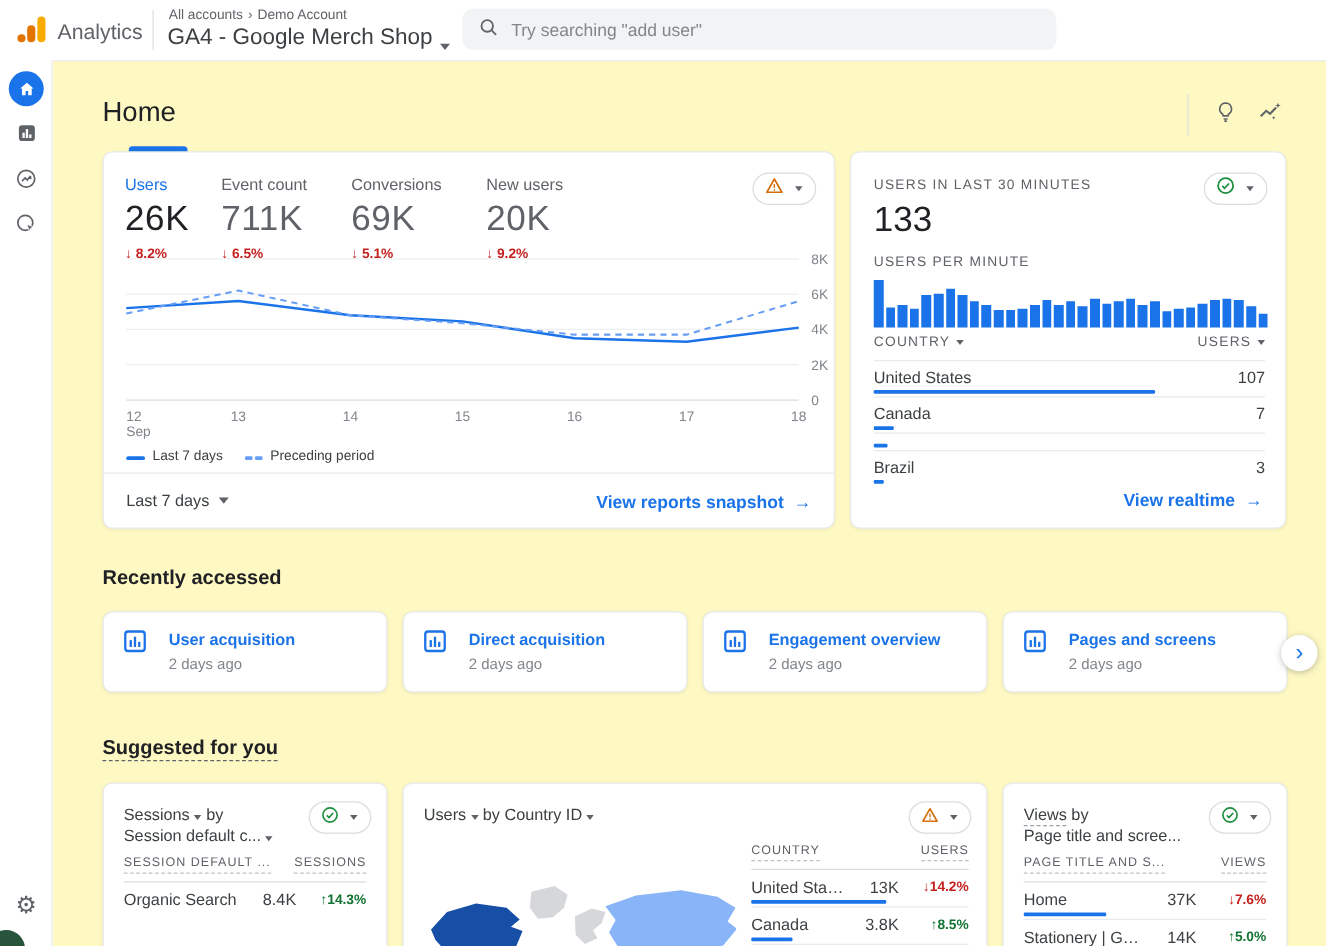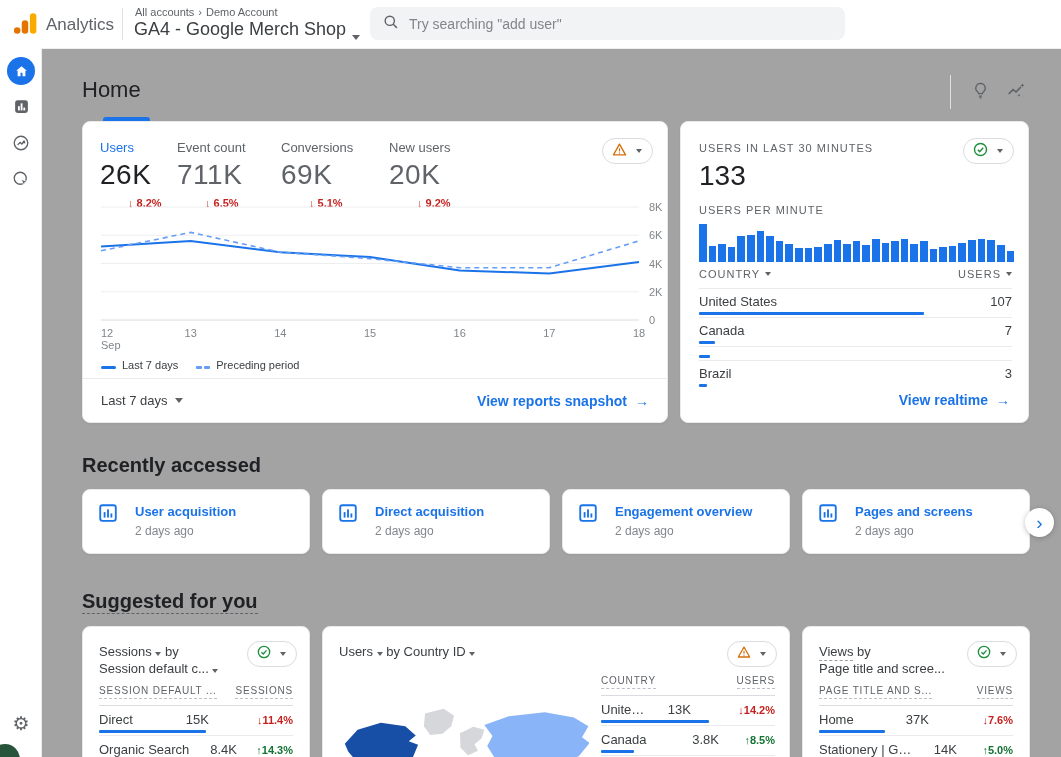--- a/index.html
+++ b/index.html
@@ -18,21 +18,21 @@
   .search { position:absolute; left:370px; top:7px; width:475px; height:33px; background:#f1f3f4; border-radius:8px; display:flex; align-items:center; padding:0 12px; gap:10px;}
   .search input { border:none; outline:none; background:transparent; font-size:14px; color:#202124; width:100%; font-family:"Liberation Sans",sans-serif;}
   .search input::placeholder { color:#80868b; }
 
   
   .sidebar { position:absolute; left:0; top:48px; width:42px; height:709px; background:#fff; border-right:1px solid #e8eaed; z-index:4;}
   .side-ic { position:absolute; left:0; width:42px; display:flex; justify-content:center; cursor:pointer;}
   .home-circle { width:28px; height:28px; border-radius:50%; background:#1a73e8; display:flex; align-items:center; justify-content:center;}
 
   
-  .main { position:absolute; left:42px; top:48px; width:1019px; height:709px; background:#a3a3a3; border-top:1px solid #eceef1;}
+  .main { position:absolute; left:42px; top:48px; width:1019px; height:709px; background:#fef9c3; border-top:1px solid #eceef1;}
   .page-title { position:absolute; left:40px; top:28px; font-size:22px; color:#202124; font-weight:400;}
   .title-icons { position:absolute; right:34px; top:26px; display:flex; align-items:center; gap:16px;}
   .title-icons .vdiv { width:1px; height:34px; background:#e0e0e0; margin-right:4px;}
 
   .card { position:absolute; background:#fff; border:1px solid #e8eaed; border-radius:8px; box-shadow:0 1px 2px rgba(60,64,67,.08);}
 
   
   .ov-card { left:40px; top:72px; width:586px; height:302px; }
   .tab-ind { position:absolute; left:61px; top:68px; width:47px; height:4px; background:#1a73e8; border-radius:3px 3px 0 0; z-index:3;}
   .metrics { position:absolute; left:17px; top:18px; display:flex; }
@@ -65,40 +65,40 @@
   .mbar { flex:1; background:#1a73e8; }
   .rt-table { position:absolute; left:18px; top:146px; width:313px; font-size:13px;}
   .rt-head { display:flex; justify-content:space-between; padding-bottom:8px; }
   .rt-head span { display:flex; align-items:center; gap:5px; cursor:pointer;}
   .rt-row { border-top:1px solid #e8eaed; padding:5px 0 2px 0; }
   .rt-row .line1 { display:flex; justify-content:space-between; color:#3c4043;}
   .name-bar { height:3px; background:#1a73e8; border-radius:1px; margin-top:3px;}
   .rt-link { position:absolute; right:18px; bottom:14px;align-items:flex-end;}
 
   
-  .sec-title { position:absolute; font-size:20px; color:#202124; font-weight:bold;}
+  .sec-title { position:absolute; font-size:16px; color:#202124; font-weight:bold;}
   .recent-card { height:65px; width:228px; top:440px; padding:12px 14px; cursor:pointer;}
   .recent-inner { display:flex; gap:16px; align-items:flex-start;}
   .recent-label { font-size:13px; color:#1a73e8; font-weight:bold; margin-top:2px;}
   .recent-time { font-size:12px; color:#80868b; margin-top:5px;}
   .chev-btn { position:absolute; left:983px; top:459px; width:29px; height:29px; border-radius:50%; background:#fff; box-shadow:0 1px 5px rgba(60,64,67,.35); display:flex; align-items:center; justify-content:center; font-size:19px; color:#1a73e8; cursor:pointer; z-index:6;}
 
   
   .sug-card { top:577px; height:210px; padding:16px; }
   .sug-title { font-size:13px; color:#3c4043; line-height:17px;}
   .dashed-u { border-bottom:1px dashed #9aa0a6; padding-bottom:1px;}
   .col-head { display:flex; justify-content:space-between; margin-top:8px; }
   .col-head span { font-size:10px; letter-spacing:.8px; color:#5f6368; border-bottom:1px dashed #bdc1c6; padding-bottom:2px;}
   .t-row { border-top:1px solid #e8eaed; padding:6px 0 2px 0; font-size:13px;}
   .t-row:first-of-type { border-top:1px solid #dadce0;}
   .t-line { display:flex; align-items:center;}
   .t-name { flex:1; color:#3c4043; white-space:nowrap; overflow:hidden; text-overflow:ellipsis;}
   .t-val { width:42px; text-align:right; color:#3c4043;}
   .t-delta { width:56px; text-align:right; font-size:11px; font-weight:bold;}
-  .delta.down { color:#c5221f;margin-left:28px; } .delta.up { color:#137333; }
+  .delta.down { color:#c5221f; } .delta.up { color:#137333; }
   .delta .arrow { font-weight:bold; }
   .map-wrap { position:absolute; left:16px; top:62px; width:250px; height:150px; }
 
   .chat-bubble { position:absolute; left:-10px; top:744px; width:30px; height:30px; border-radius:50%; background:#28543c; z-index:9;}
 
   .gear { position:absolute; left:0; top:712px; width:42px; display:flex; justify-content:center; font-size:19px; color:#5f6368; cursor:pointer; z-index:6;}
 </style>
 </head>
 <body>
 
@@ -453,28 +453,20 @@
         </span>
         <span class="caret sm"></span>
       </div>
       <div class="col-head">
         <span>SESSION DEFAULT ...</span>
         <span>SESSIONS</span>
       </div>
       <div style="margin-top:6px;">
         <div class="t-row">
           <div class="t-line">
-            <span class="t-name">Direct</span>
-            <span class="t-val">15K</span>
-            <span class="t-delta delta down"><span class="arrow">↓</span><span>11.4%</span></span>
-          </div>
-          <div class="name-bar" style="width: 55%;"></div>
-        </div>
-        <div class="t-row">
-          <div class="t-line">
             <span class="t-name">Organic Search</span>
             <span class="t-val">8.4K</span>
             <span class="t-delta delta up"><span class="arrow">↑</span><span>14.3%</span></span>
           </div>
 
         </div>
 
       </div>
     </div>
 

